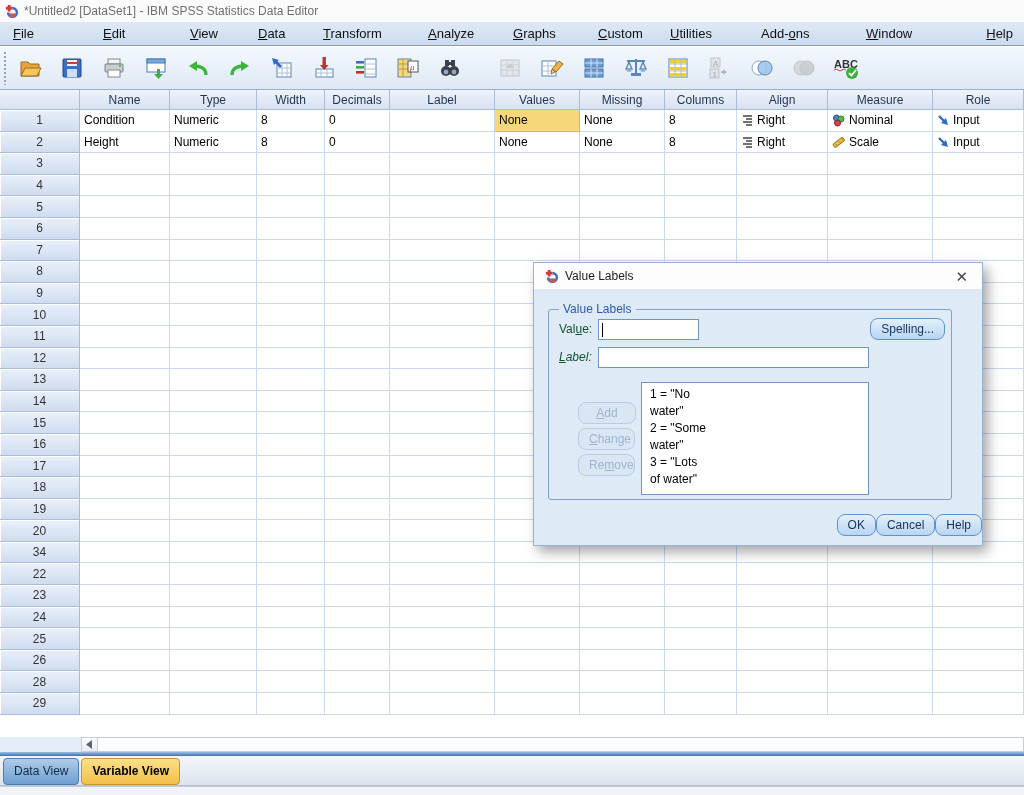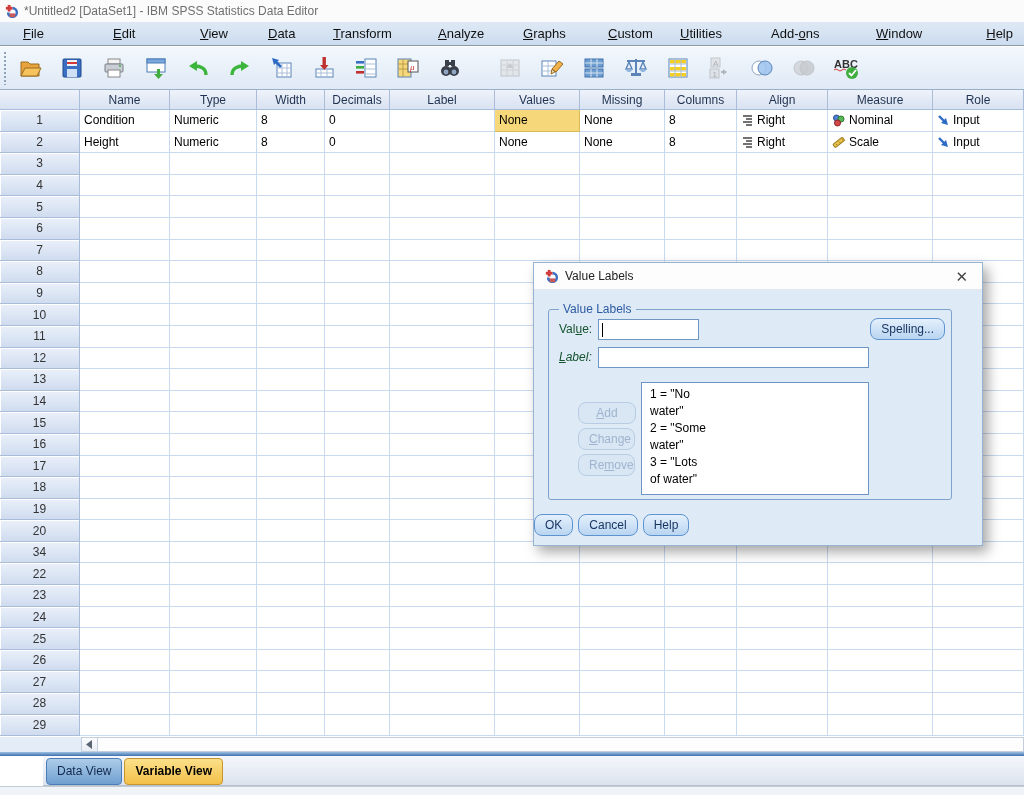--- a/index.html
+++ b/index.html
@@ -8,21 +8,21 @@
   .app { position:relative; width:1024px; height:795px; background:#fff; overflow:hidden; }
 
   
   .titlebar { position:absolute; top:0; left:0; right:0; height:22px; background:#fbfbfb;
               display:flex; align-items:center; padding-left:4px; gap:5px; }
   .titlebar .title { font-size:12px; color:#6f6f6f; }
 
   
   .menubar { position:absolute; top:22px; left:0; right:0; height:24px;
              background:linear-gradient(#dfe9f5,#cbdcef); border-bottom:1px solid #8c9aa8;
-             display:flex; align-items:stretch; padding-left:12px; }
+             display:flex; align-items:stretch; padding-left:2px; }
   .menu-item { font-size:13px; color:#111; padding:4px 11px 0 11px; cursor:default; }
   .menu-item .u { text-decoration:underline; }
 
   
   .toolbar { position:absolute; top:47px; left:0; right:0; height:43px;
              background:linear-gradient(#f3f8fd,#dfe9f5); border-bottom:1px solid #9ab0c8;
              display:flex; align-items:center; padding-left:3px; }
   .grip { width:5px; height:34px; margin-right:5px;
           background-image:radial-gradient(circle, #8fa3b8 1px, transparent 1.2px);
           background-size:4px 4px; }
@@ -53,21 +53,21 @@
   
   .hscroll { position:absolute; top:737px; left:0; right:0; height:15px; background:#e4ecf7; }
   .hs-track { position:absolute; left:81px; right:0; top:0; height:15px; background:#fdfdfd;
               border:1px solid #c2cedd; display:flex; align-items:center; }
   .hs-left { width:16px; height:13px; background:linear-gradient(#fcfdfe,#e8edf4);
              border-right:1px solid #c2cedd; display:flex; align-items:center; justify-content:center; }
   .tabsep { position:absolute; top:752px; left:0; right:0; height:4px;
             background:linear-gradient(#9cc0e2,#3f6fae); }
   .tabbar { position:absolute; top:756px; left:0; right:0; height:30px;
             background:linear-gradient(#f4f7fb,#dce3ee); border-bottom:1px solid #b6bfcc;
-            display:flex; align-items:flex-start; padding:2px 0 0 3px; gap:2px;margin-left:43px; }
+            display:flex; align-items:flex-start; padding:2px 0 0 3px; gap:2px; }
   .tab { font-size:12px; padding:5px 10px 6px 10px; border-radius:4px; cursor:default; }
   .tab.blue { background:linear-gradient(#aecde9,#6f9fd0); border:1px solid #4a7db8; color:#12294d; }
   .tab.gold { background:linear-gradient(#fbe089,#f3c04a); border:1px solid #c8962d; color:#000; font-weight:bold; }
   .statusbar { position:absolute; top:786px; left:0; right:0; height:9px; background:#f0f3f7;
                border-top:1px solid #c3cbd6; }
 
   
   .dialog { position:absolute; left:533px; top:262px; width:450px; height:284px;
             background:#dfeaf7; border:1px solid #96b4d2; box-shadow:5px 6px 12px rgba(0,0,0,.35); z-index:10; }
   .dlg-title { height:27px; background:#fdfdfd; border-bottom:1px solid #e3e7ee;
@@ -82,21 +82,21 @@
   .f-label .u { text-decoration:underline; }
   .tinput { background:#fff; border:1px solid #6d96c4; height:21px; position:relative; }
   .caret { position:absolute; left:3px; top:3px; width:1px; height:14px; background:#000; }
   .btn { font-size:12px; color:#16335f; background:linear-gradient(#e4f0fc,#b9d5f1);
          border:1px solid #5e93d1; border-radius:8px; padding:3px 10px; }
   .btn.dis { background:#d9e6f4; border-color:#b8cde4; color:#9fb4cf; }
   .btn .u { text-decoration:underline; }
   .listbox { position:absolute; left:92px; top:72px; width:228px; height:113px;
              background:#fff; border:1px solid #6d96c4; overflow:hidden; padding:3px 0; }
   .list-item { font-size:12px; color:#000; padding:0 8px; line-height:17px; }
-  .dlg-buttons { position:absolute; left:0; right:0; top:251px; display:flex; justify-content:flex-start; gap:5px; }
+  .dlg-buttons { position:absolute; left:0; right:0; top:251px; display:flex; justify-content:flex-end; }
 
   .mini-icon { flex:0 0 auto; }
 </style>
 </head>
 <body>
 
 <div class="app">
 
   <div class="titlebar">
     <svg width="15" height="15" viewBox="0 0 16 16">
@@ -704,34 +704,20 @@
           <div class="cell i3"></div>
           <div class="cell i4"></div>
           <div class="cell i5"></div>
           <div class="cell i6"></div>
           <div class="cell i7"></div>
           <div class="cell i8"></div>
           <div class="cell i9"></div>
           <div class="cell i10"></div>
         </div>
         <div class="trow">
-          <div class="rowhdr">27</div>
-          <div class="cell i0"></div>
-          <div class="cell i1"></div>
-          <div class="cell i2"></div>
-          <div class="cell i3"></div>
-          <div class="cell i4"></div>
-          <div class="cell i5"></div>
-          <div class="cell i6"></div>
-          <div class="cell i7"></div>
-          <div class="cell i8"></div>
-          <div class="cell i9"></div>
-          <div class="cell i10"></div>
-        </div>
-        <div class="trow">
           <div class="rowhdr">28</div>
           <div class="cell i0"></div>
           <div class="cell i1"></div>
           <div class="cell i2"></div>
           <div class="cell i3"></div>
           <div class="cell i4"></div>
           <div class="cell i5"></div>
           <div class="cell i6"></div>
           <div class="cell i7"></div>
           <div class="cell i8"></div>

